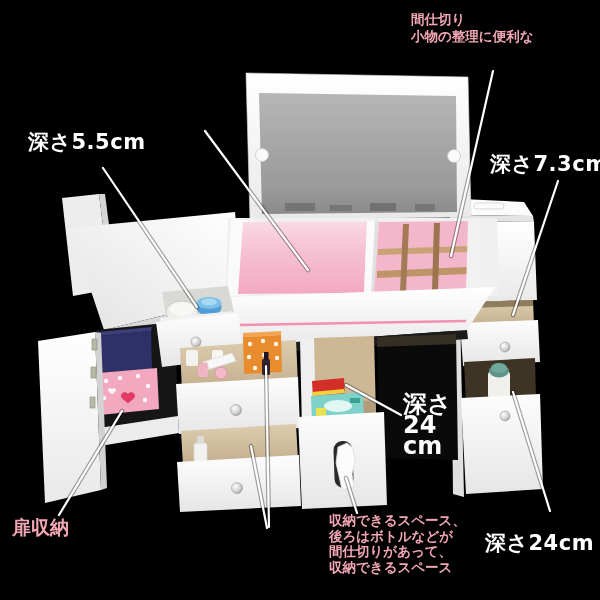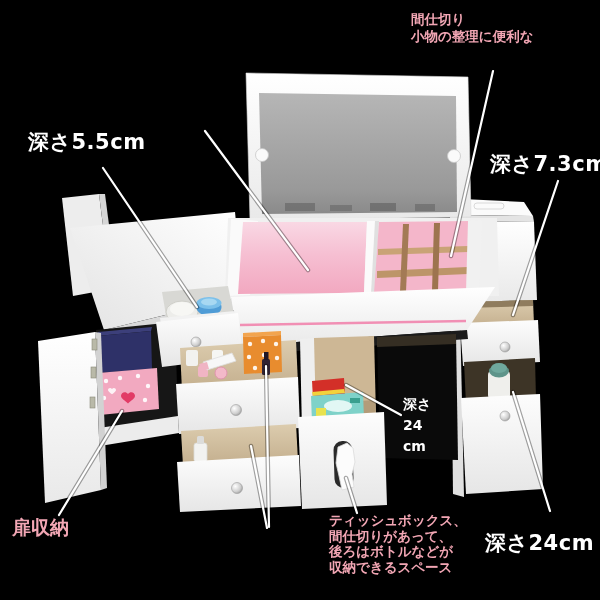--- a/index.html
+++ b/index.html
@@ -7,21 +7,21 @@
     position:relative;width:600px;height:600px;background:#000;overflow:hidden;
     font-family:"DejaVu Sans","Liberation Sans",sans-serif;
   }
   #photo{position:absolute;left:0;top:0;}
   .label{position:absolute;font-weight:bold;white-space:nowrap;z-index:5;}
   .label span{display:block;}
   .w{color:#ffffff;}
   .p{color:#f2a6b4;}
   .s21{font-size:21px;letter-spacing:0.5px;}
   .s23{font-size:23px;letter-spacing:0.5px;}
-  .s20{font-size:14px;line-height:21px;}
+  .s20{font-size:24px;line-height:21px;}
   .s15{font-size:19px;}
   .note{font-size:13.5px;}
   .lh17{line-height:17px;}
   .lh155{line-height:15.5px;}
 </style>
 </head>
 <body>
 
 <div id="stage">
 
@@ -254,23 +254,23 @@
   <div class="label w s21" style="left:490px;top:150px;">深さ7.3cm</div>
 
   <div class="label w s20" style="left:403px;top:394px;">
     <span>深さ</span>
     <span>24</span>
     <span>cm</span>
   </div>
 
 
   <div class="label p note lh155" style="left:329px;top:513px;">
-    <span>ティッシュボックス、</span>
+    <span>収納できるスペース、</span>
+    <span>後ろはボトルなどが</span>
     <span>間仕切りがあって、</span>
-    <span>後ろはボトルなどが</span>
     <span>収納できるスペース</span>
   </div>
 
   <div class="label w s21" style="left:485px;top:521px;margin-top:8px;">深さ24cm</div>
 
   <div class="label p s15" style="left:12px;top:515px;">扉収納</div>
 
 </div>
 
 </body></html>

